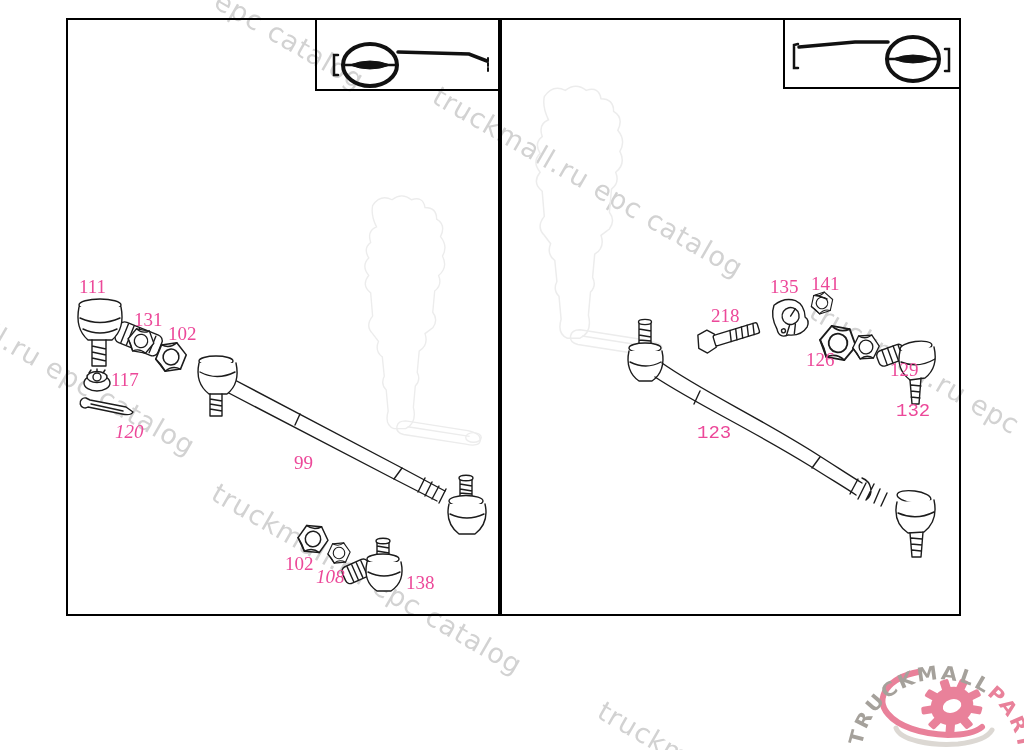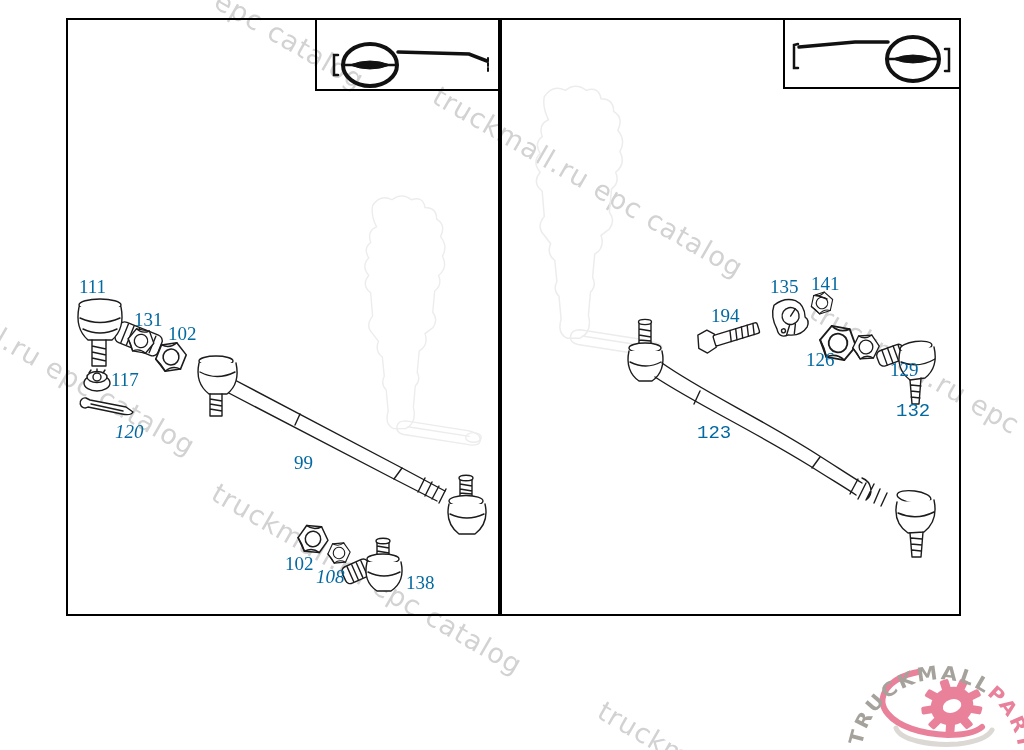--- a/index.html
+++ b/index.html
@@ -13,21 +13,21 @@
   .panel{position:absolute;border:2px solid #000;z-index:2;background:transparent;}
   .panel-left{left:66px;top:18px;width:430px;height:594px;}
   .panel-right{left:500px;top:18px;width:457px;height:594px;}
   .icon-box{position:absolute;top:-2px;border:2px solid #000;background:transparent;}
   .icon-box-left{right:-2px;width:181px;height:69px;}
   .icon-box-right{right:-2px;width:174px;height:67px;}
   .icon-box svg{display:block;width:100%;height:100%;}
   
   .drawing{position:absolute;left:0;top:0;z-index:3;pointer-events:none;}
   .callout-layer{position:absolute;inset:0;z-index:4;}
-  .callout{position:absolute;font-size:19px;line-height:1.05;color:#0369a1;cursor:pointer;}
+  .callout{position:absolute;font-size:19px;line-height:1.05;color:#ec4899;cursor:pointer;}
   .logo{position:absolute;left:840px;top:640px;width:184px;height:110px;z-index:4;}
 </style>
 </head>
 <body>
 
 <div class="canvas">
 
   <div class="wm-layer">
       <span class="wm" style="left: 64px; top: -108px; transform: rotate(30deg); color: rgb(210, 210, 210); font-size: 27px;">truckmall.ru epc catalog</span>
       <span class="wm" style="left: -105px; top: 258px; transform: rotate(30deg); color: rgb(210, 210, 210); font-size: 27px;">truckmall.ru epc catalog</span>
@@ -226,21 +226,21 @@
         <span class="callout" style="left: 111px; top: 370px;">117</span>
         <span class="callout" style="left: 115px; top: 422px; font-style: italic;">120</span>
         <span class="callout" style="left: 294px; top: 453px;">99</span>
         <span class="callout" style="left: 285px; top: 554px;">102</span>
         <span class="callout" style="left: 316px; top: 567px; font-style: italic;">108</span>
         <span class="callout" style="left: 406px; top: 573px;">138</span>
       </div>
     <div>
         <span class="callout" style="left: 770px; top: 277px;">135</span>
         <span class="callout" style="left: 811px; top: 274px;">141</span>
-        <span class="callout" style="left: 711px; top: 306px;">194</span>
+        <span class="callout" style="left: 711px; top: 306px;">218</span>
         <span class="callout" style="left: 806px; top: 350px;">126</span>
         <span class="callout" style="left: 890px; top: 360px;">129</span>
         <span class="callout" style="left: 896px; top: 402px; font-family: Liberation Mono, monospace;">132</span>
         <span class="callout" style="left: 697px; top: 424px; font-family: Liberation Mono, monospace;">123</span>
       </div>
   </div>
 
   <svg class="logo" viewBox="0 0 184 110">
     <defs>
       <path id="logo-arc" d="M 22 106 A 79 79 0 0 1 178 106" fill="none"></path>

